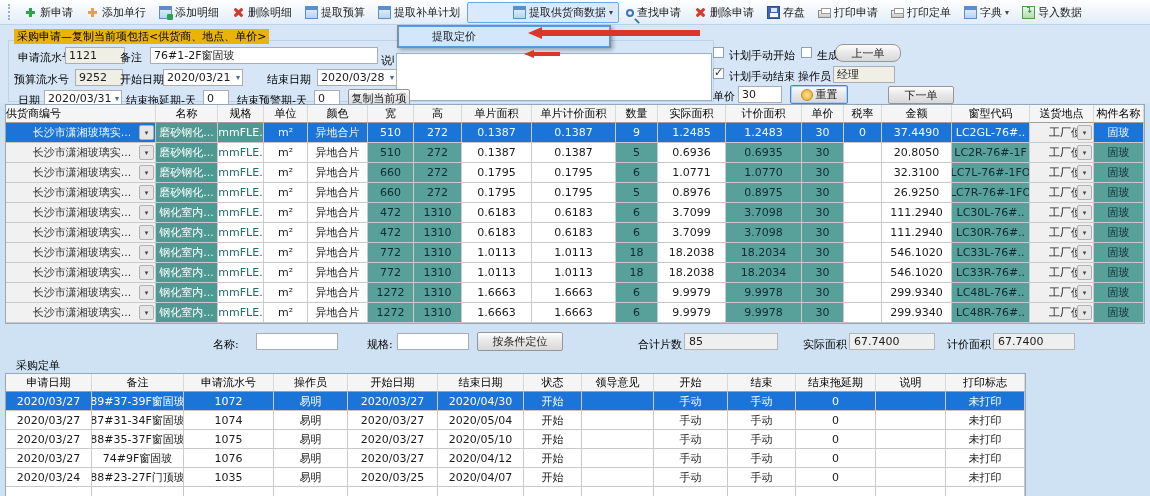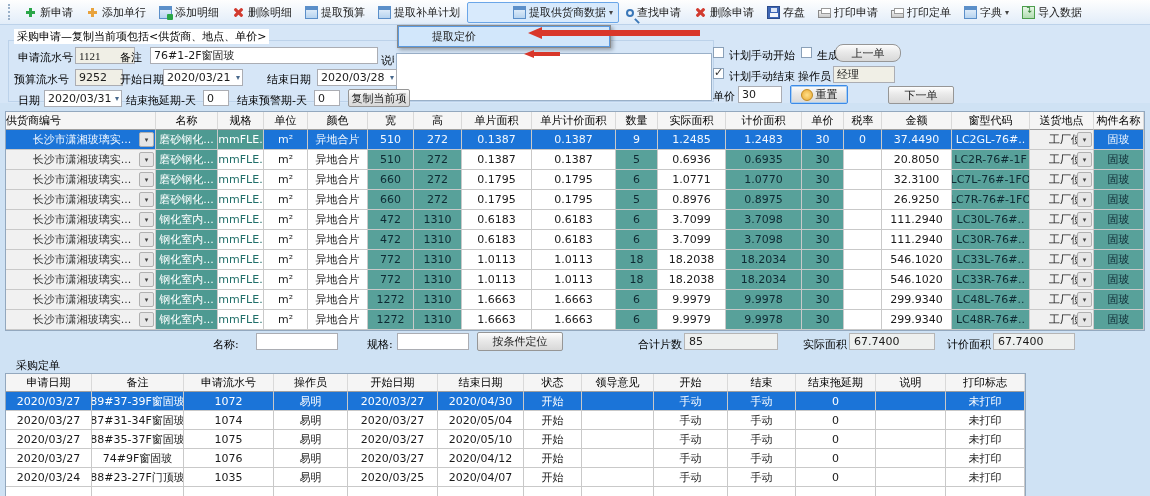--- a/index.html
+++ b/index.html
@@ -161,24 +161,24 @@
       <span class="tdd">▾</span>
     </div>
     <div class="tbtn">
       <span class="ic ic-import"></span>
       <span>导入数据</span>
     </div>
   </div>
 
 <div class="formbg"></div>
 <div class="fieldset"></div>
-<div class="lbl" style="left:14px;top:29px;background:#ffffff;padding:0 3px;">采购申请—复制当前项包括&lt;供货商、地点、单价&gt;</div>
+<div class="lbl" style="left:14px;top:29px;background:#eab308;padding:0 3px;">采购申请—复制当前项包括&lt;供货商、地点、单价&gt;</div>
 
 <div class="lbl" style="left:18px;top:50px;">申请流水号</div>
-<div class="tbox grey" style="left:75px;top:47px;width:60px;height:17px;font-family:Liberation Serif, serif;">1121</div>
+<div class="tbox grey" style="left:65px;top:47px;width:60px;height:17px;">1121</div>
 <div class="lbl" style="left:120px;top:50px;">备注</div>
 <div class="tbox" style="left:150px;top:47px;width:228px;height:17px;">76#1-2F窗固玻</div>
 <div class="lbl clip" style="left:381px;top:53px;width:13px;height:14px;">说明</div>
 <div class="tarea" style="left:396px;top:53px;width:316px;height:48px;"></div>
 
 <div class="lbl" style="left:14px;top:72px;">预算流水号</div>
 <div class="tbox grey" style="left:75px;top:69px;width:48px;height:17px;">9252</div>
 <div class="lbl" style="left:120px;top:72px;">开始日期</div>
 <div class="combo" style="left:163px;top:69px;width:80px;height:17px;">
     <span>2020/03/21</span>
@@ -213,21 +213,21 @@
 <div class="tbox grey" style="left:833px;top:66px;width:62px;height:17px;">经理</div>
 
 <div class="lbl" style="left:713px;top:89px;">单价</div>
 <div class="tbox" style="left:738px;top:86px;width:44px;height:17px;">30</div>
 <div class="btn focus" style="left:790px;top:85px;width:58px;height:19px;">
     <span class="ic-reset" style="display:inline-block;"></span>
     <span>重置</span>
   </div>
 <div class="btn" style="left:888px;top:86px;width:66px;height:18px;">下一单</div>
 
-<div class="gtable main-t" style="left:5px;top:111px;width:1140px;">
+<div class="gtable main-t" style="left:5px;top:104px;width:1140px;">
     <div class="trow thead">
       <div class="cell m-supplier">供货商编号</div>
       <div class="cell m-name">名称</div>
       <div class="cell m-spec">规格</div>
       <div class="cell m-unit">单位</div>
       <div class="cell m-color">颜色</div>
       <div class="cell m-width">宽</div>
       <div class="cell m-height">高</div>
       <div class="cell m-piece_area">单片面积</div>
       <div class="cell m-piece_price_area">单片计价面积</div>

